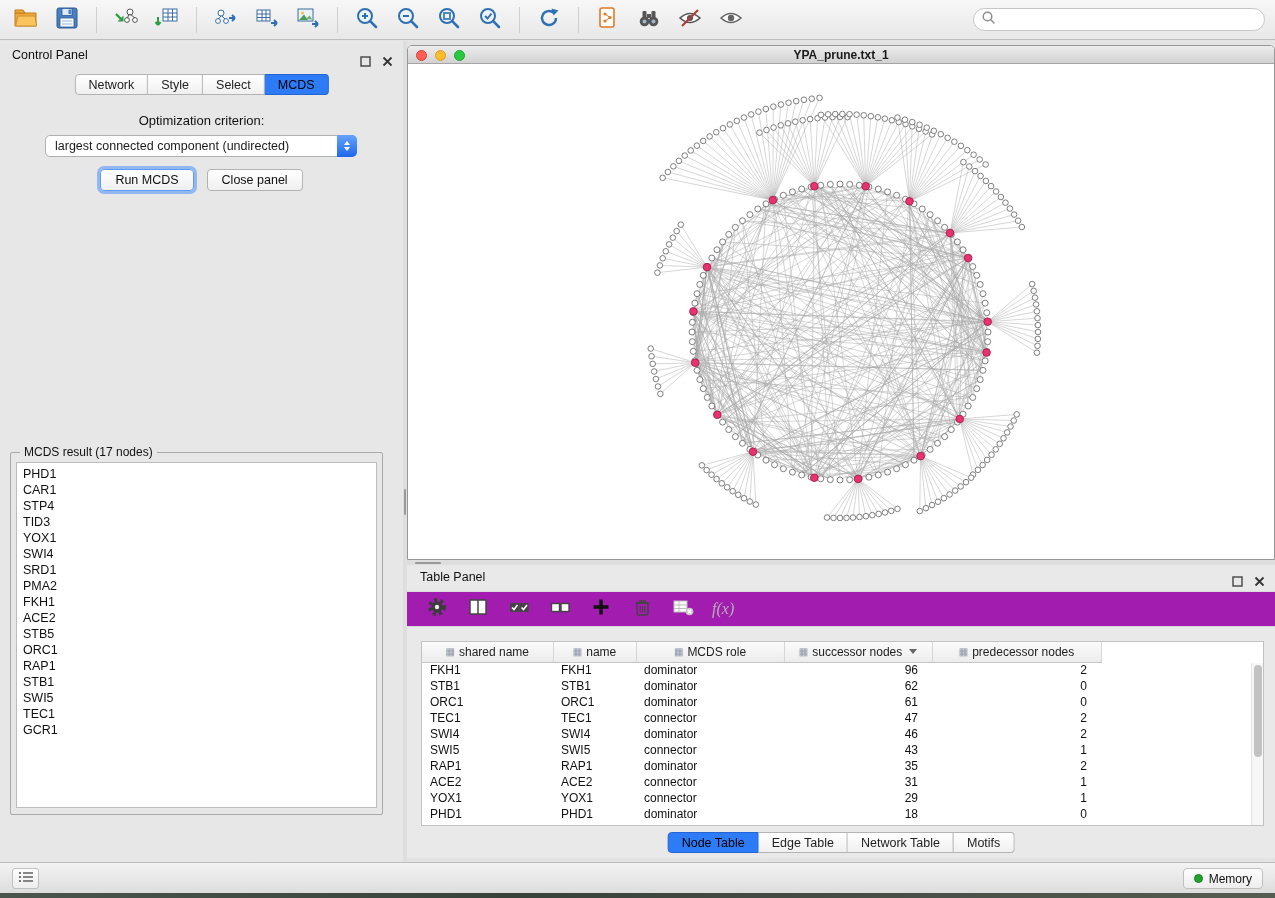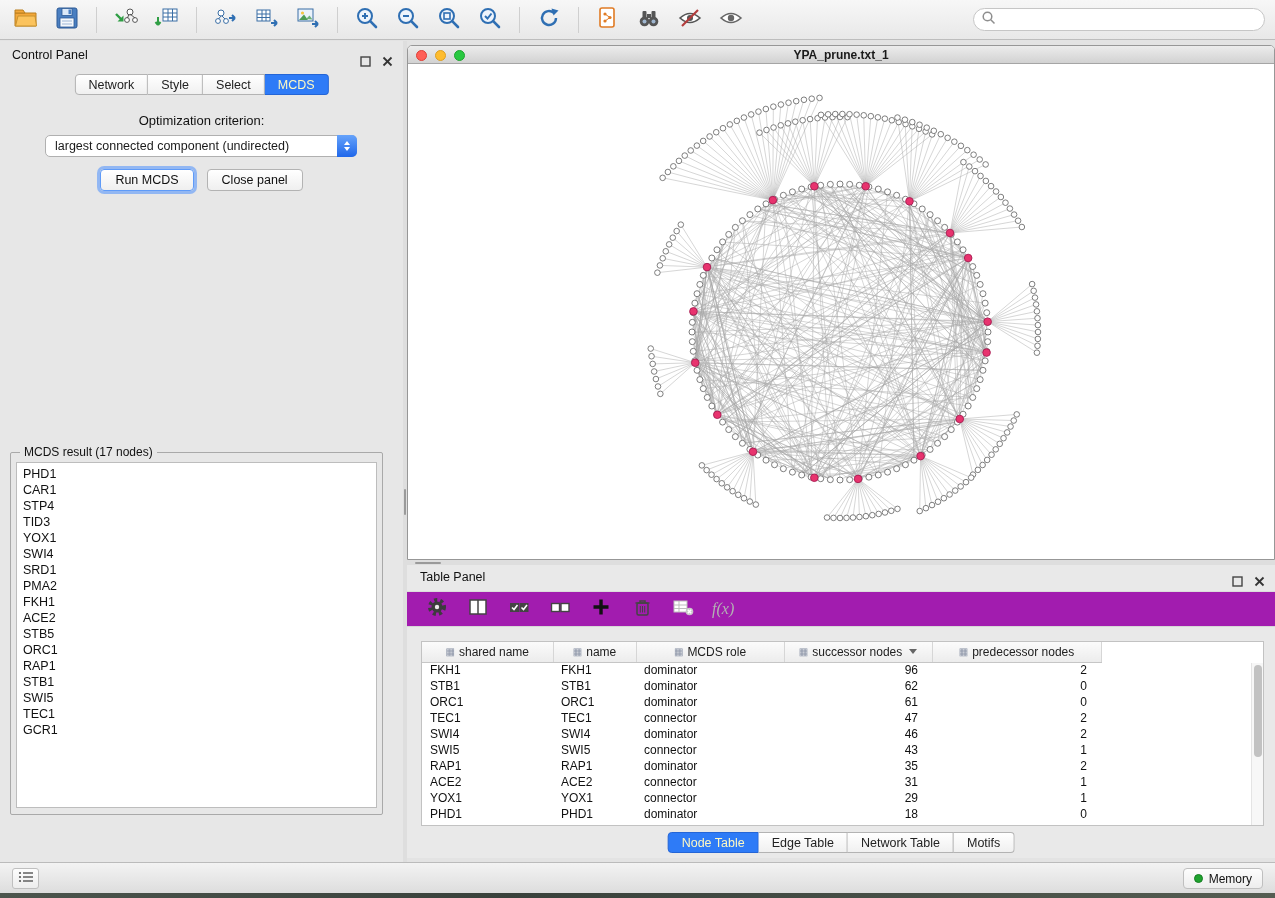--- a/index.html
+++ b/index.html
@@ -20,21 +20,21 @@
   
   .left-region { position:absolute; left:0; top:41px; width:403px; height:821px; background:#e7e7e7; }
   .cp-header { position:relative; height:28px; line-height:28px; padding-left:12px; font-size:12.5px; color:#111; }
   .win-btns { position:absolute; right:10px; top:8px; display:flex; gap:11px; }
   .cp-tabs { position:absolute; top:33px; left:50%; transform:translateX(-50%); }
   .seg { display:flex; }
   .seg button { font-family:"Liberation Sans",sans-serif; font-size:12.5px; padding:0 13px; height:21px;
     background:linear-gradient(#ffffff,#f0f0f0); border:1px solid #b3b3b3; border-left-width:0; color:#222; cursor:default; }
   .seg button:first-child { border-left-width:1px; border-radius:4px 0 0 4px; }
   .seg button:last-child { border-radius:0 4px 4px 0; }
-  .seg button.active { background:#2e7bf7; border-color:#2465d6; color:#fef9c3; }
+  .seg button.active { background:#2e7bf7; border-color:#2465d6; color:#000000; }
   .cp-opt-label { position:absolute; top:72px; width:100%; text-align:center; font-size:13px; color:#111; }
   .combo { position:absolute; left:45px; top:94px; width:312px; height:22px; background:#fff;
     border:1px solid #b0b0b0; border-radius:5px; display:flex; align-items:center; }
   .combo .txt { flex:1; padding-left:9px; font-size:12.5px; white-space:nowrap; overflow:hidden; }
   .combo .arrows { width:20px; height:22px; margin-right:-1px; background:linear-gradient(#66a3fb,#1f67ea);
     border-radius:0 5px 5px 0; display:flex; flex-direction:column; align-items:center; justify-content:center; gap:2px; }
   .tri-up { width:0; height:0; border-left:3.5px solid transparent; border-right:3.5px solid transparent; border-bottom:4px solid #fff; }
   .tri-down { width:0; height:0; border-left:3.5px solid transparent; border-right:3.5px solid transparent; border-top:4px solid #fff; }
   .cp-buttons { position:absolute; top:128px; width:100%; display:flex; justify-content:center; gap:13px; }
   .push-btn { height:22px; padding:0 14px; border:1px solid #b3b3b3; border-radius:4px;

